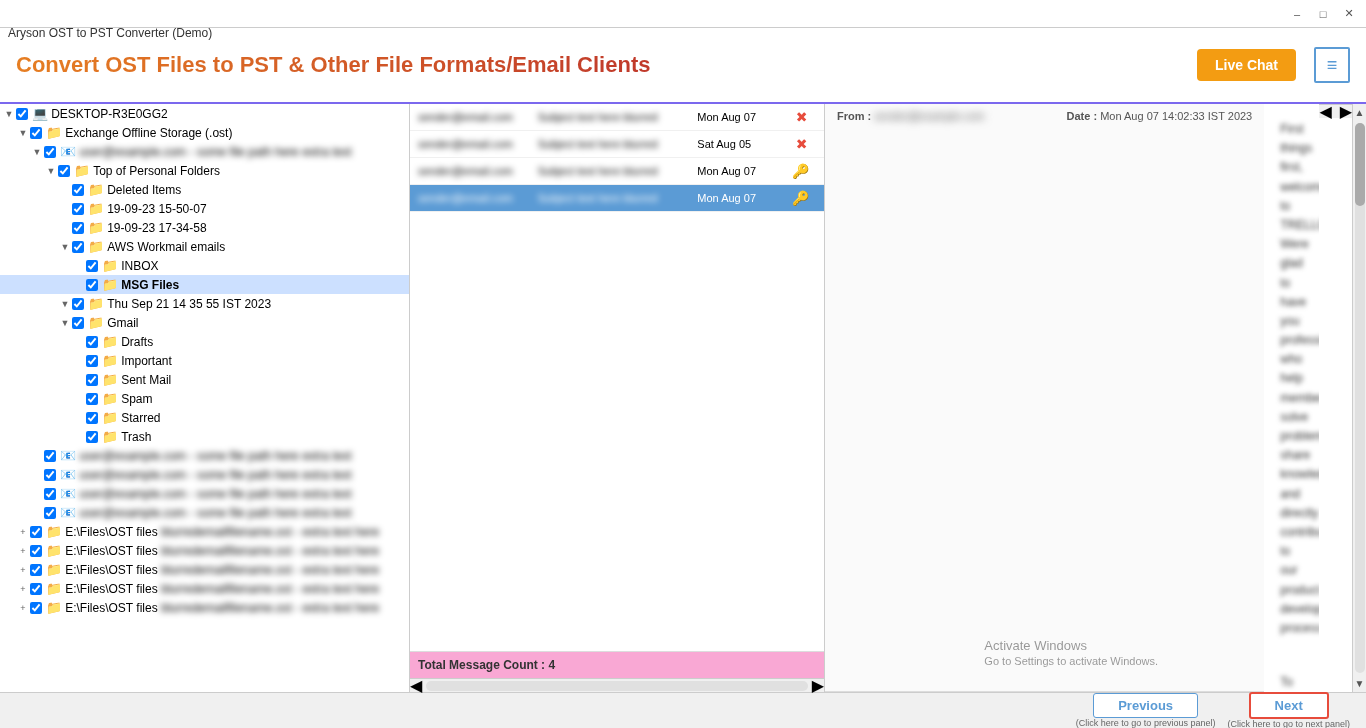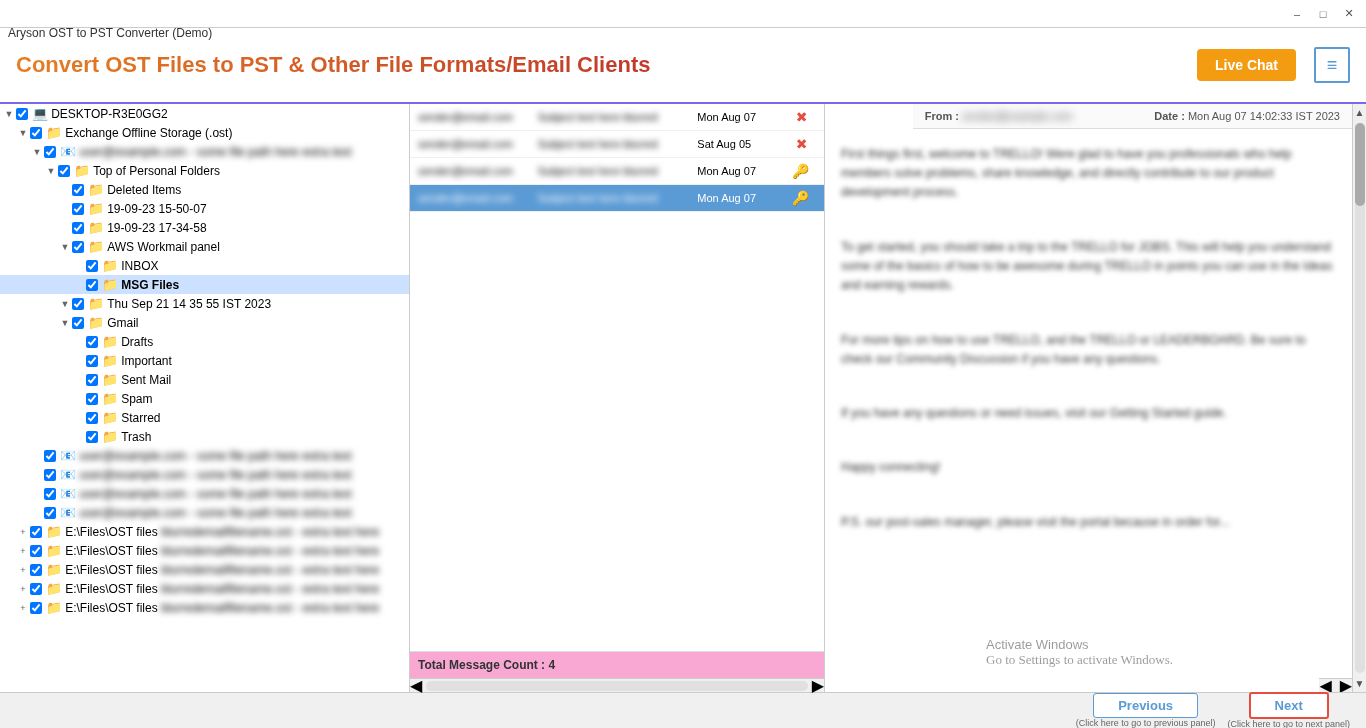--- a/index.html
+++ b/index.html
@@ -246,21 +246,21 @@
       background: #fff;
       border: 2px solid #e74c3c;
       color: #5b9bd5;
     }
     .nav-hint { font-size: 9px; color: #666; }
 
     
     .activate-watermark {
       position: absolute;
       bottom: 60px;
-      right: 193px;
+      right: 208px;
       font-size: 13px;
       color: rgba(0,0,0,0.4);
       pointer-events: none;
       margin-top: 16px;
     }
   </style>
 </head>
 <body>
 
 <div id="title-bar">
@@ -324,21 +324,21 @@
         <div class="tree-item" style="padding-left: 60px;">
           <span class="expander"></span>
           <input type="checkbox" checked="" style="">
           <span class="icon" style="color: rgb(33, 150, 243);">📁</span>
           <span>19-09-23 17-34-58</span>
         </div>
         <div class="tree-item" style="padding-left: 60px;">
           <span class="expander">▼</span>
           <input type="checkbox" checked="" style="">
           <span class="icon" style="color: rgb(230, 172, 0);">📁</span>
-          <span>AWS Workmail panel</span>
+          <span>AWS Workmail emails</span>
         </div>
         <div class="tree-item" style="padding-left: 74px;">
           <span class="expander"></span>
           <input type="checkbox" checked="" style="">
           <span class="icon" style="color: rgb(33, 150, 243);">📁</span>
           <span>INBOX</span>
         </div>
         <div class="tree-item selected" style="padding-left: 74px;">
           <span class="expander"></span>
           <input type="checkbox" checked="" style="">
@@ -484,21 +484,21 @@
     <div id="mid-scrollbar">
       <span class="scroll-arrow">◀</span>
       <div class="scroll-track">
           <div class="scroll-thumb"></div>
         </div>
       <span class="scroll-arrow">▶</span>
     </div>
   </div>
 
   <div id="right-panel" style="display:flex; flex-direction:row; flex:1; overflow:hidden;">
-    <div style="flex:1; display:flex; flex-direction:column; overflow:hidden;align-items:flex-end;">
+    <div style="flex:1; display:flex; flex-direction:row; overflow:hidden;">
       <div id="preview-header">
         <span style="font-weight:600;">From :</span>
         <span class="from-blurred" style="display:inline-block;min-width:180px;filter:blur(4px);">sender@example.com</span>
         &nbsp;&nbsp;
         <span style="font-weight:600;">Date :</span>
         <span>Mon Aug 07 14:02:33 IST 2023</span>
       </div>
       <div id="preview-body">
 
       <p class="preview-text-line"><span style="filter: blur(2.5px);">First things first, welcome to TRELLO! Were glad to have you professionals who help members solve problems, share knowledge, and directly contribute to our product development process.</span></p>
@@ -539,14 +539,14 @@
     <span class="nav-hint">(Click here to go to previous panel)</span>
   </div>
   <div class="nav-section">
     <button class="nav-btn next">Next</button>
     <span class="nav-hint">(Click here to go to next panel)</span>
   </div>
 </div>
 
 <div class="activate-watermark">
   Activate Windows<br>
-  <span style="font-size:13px;font-family:Liberation Serif, serif;">Go to Settings to activate Windows.</span>
+  <span style="font-size:11px;">Go to Settings to activate Windows.</span>
 </div>
 
 </body></html>

